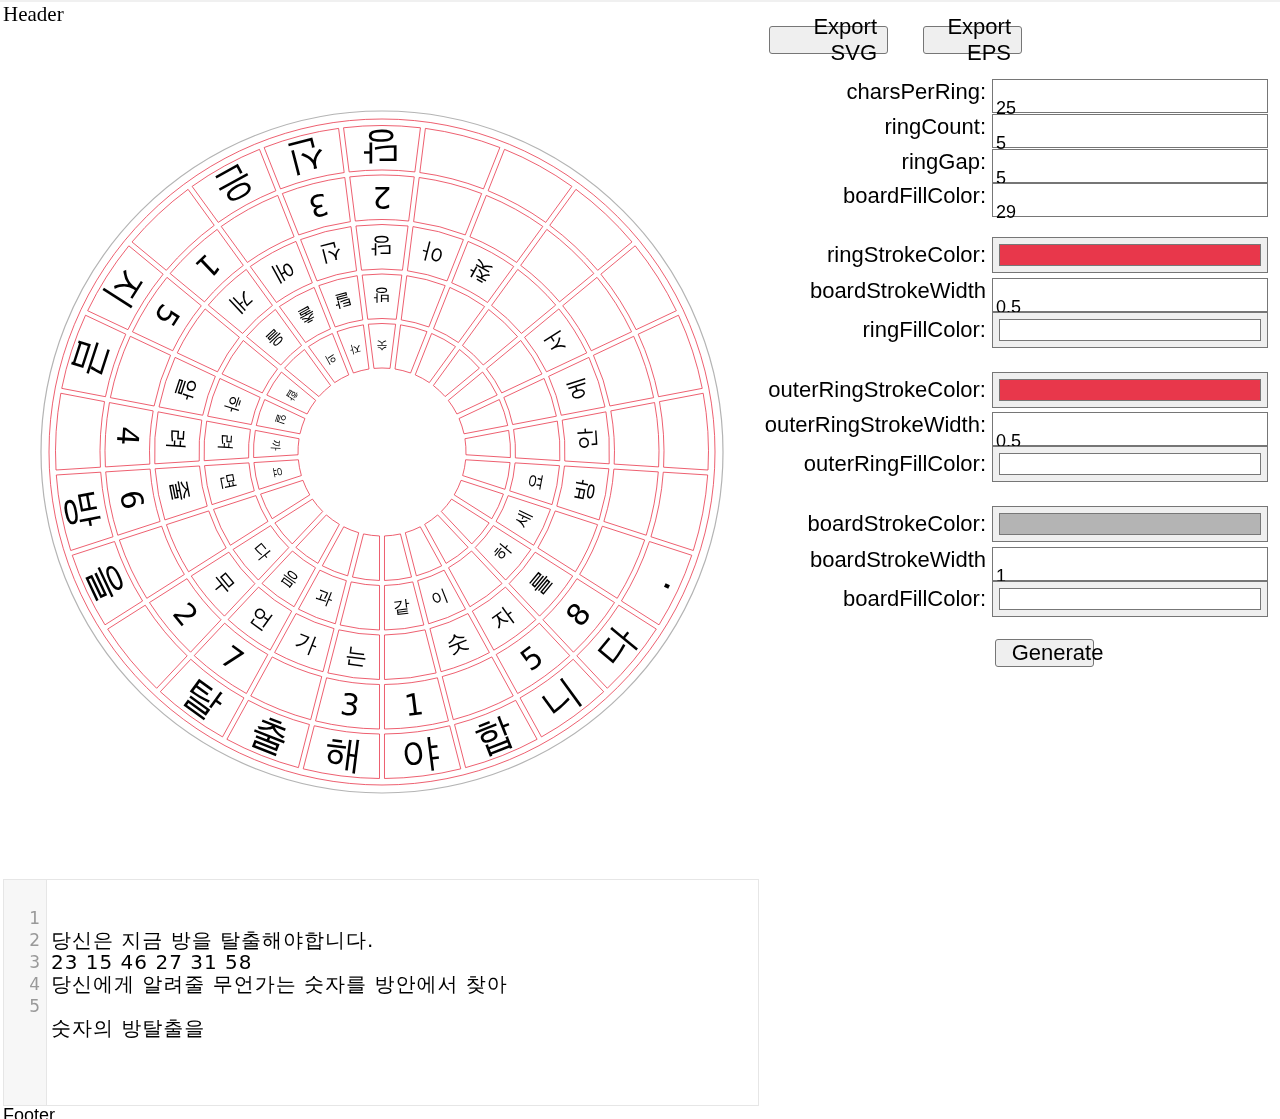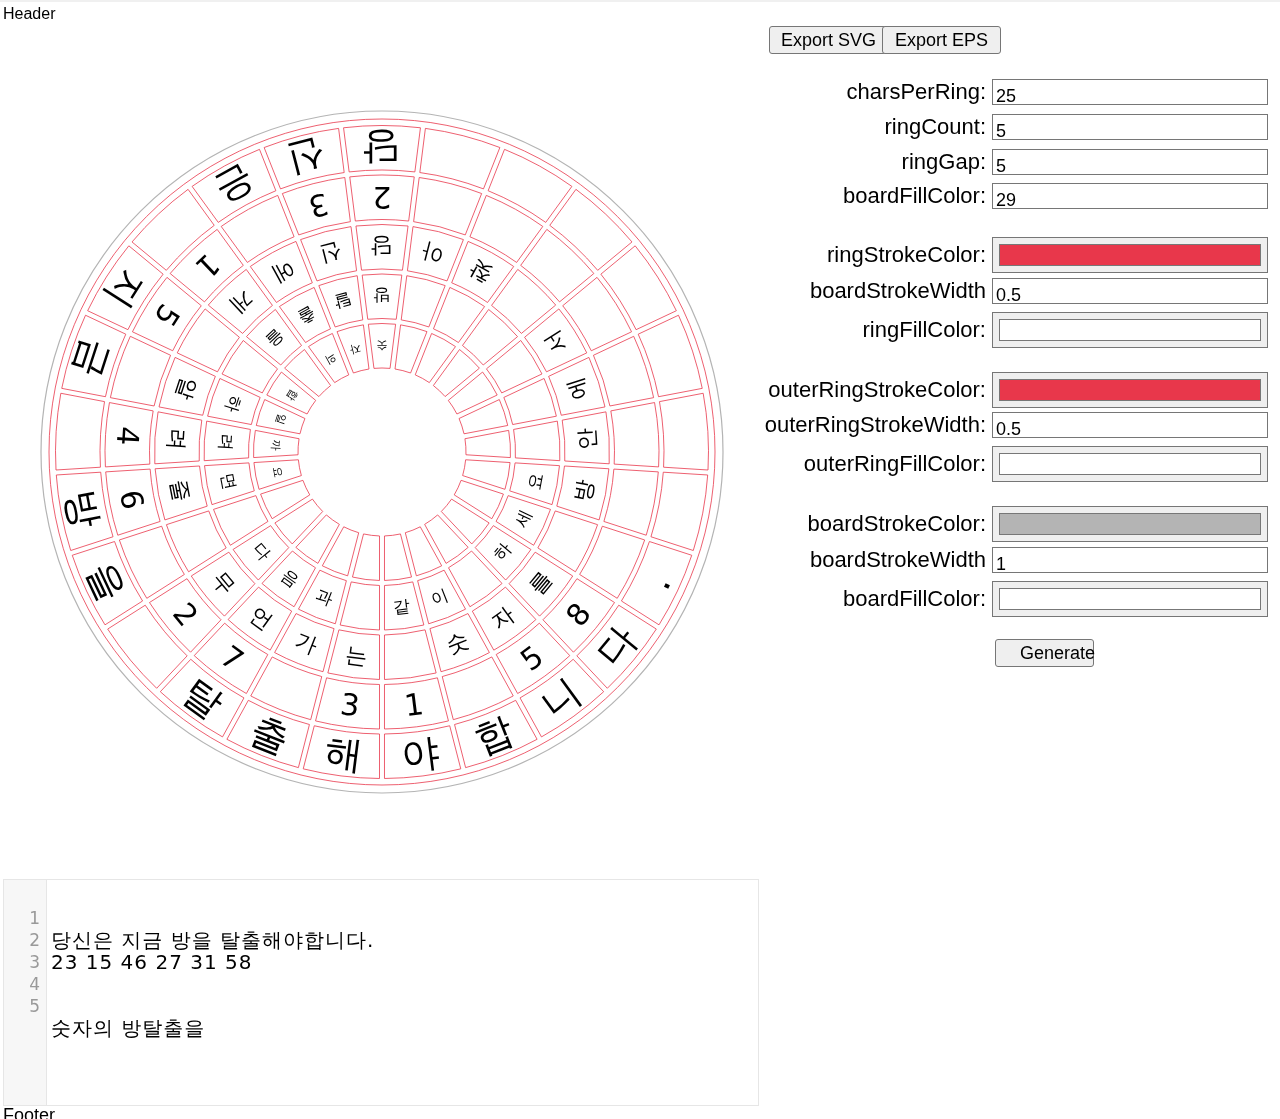--- a/index.html
+++ b/index.html
@@ -1,37 +1,37 @@
 <!DOCTYPE html>
 <html><head>
 <meta charset="utf-8">
 <style>
   html, body { margin:0; padding:0; background:#ffffff; }
   body { width:1280px; height:1119px; position:relative; overflow:hidden;
          font-family:"Liberation Sans", sans-serif; color:#000; }
   .top-rule { position:absolute; left:0; top:0; width:1280px; height:2px; background:#f0f0f0; }
-  .header-label { position:absolute; left:3px; top:3px; font-size:16px; line-height:22px; }
+  .header-label { position:absolute; left:3px; top:3px; font-size:21px; line-height:22px;font-family:Liberation Serif, serif; }
   .footer-label { position:absolute; left:3px; top:1104px; font-size:18px; line-height:22px; }
 
   .board-wrap { position:absolute; left:0; top:0; width:770px; height:870px; }
   .board-svg { position:absolute; left:0; top:0; }
 
   .btn { position:absolute; height:28px; padding:0 10px; box-sizing:border-box;
          background:#efefef; border:1px solid #767676; border-radius:3px;
-         font-family:"Liberation Sans", sans-serif; font-size:18px; color:#000;
+         font-family:"Liberation Sans", sans-serif; font-size:22px; color:#000;
          display:flex; align-items:center; justify-content:center; cursor:pointer;text-align:right; }
   .btn-export-svg { left:769px; top:26px; width:119px; }
-  .btn-export-eps { left:882px; top:26px; width:119px; }
+  .btn-export-eps { left:923px; top:26px; width:99px; }
   .btn-generate { left:995px; top:639px; width:99px;padding-left:36px; }
 
   .field-row { position:absolute; left:760px; width:510px; height:28px; }
   .field-label { position:absolute; right:284px; top:0; height:28px; line-height:28px;
                  font-size:22px; white-space:nowrap; text-align:left; }
   .text-input { position:absolute; left:232px; top:1px; width:276px; height:26px; box-sizing:border-box;
-                border:1px solid #767676; background:#fff; padding:4px 3px;
+                border:1px solid #767676; background:#fff; padding:16px 3px;
                 font-family:"Liberation Sans", sans-serif; font-size:18px; line-height:24px; color:#000; }
   .color-input { position:absolute; left:232px; top:-4px; width:276px; height:36px; box-sizing:border-box;
                  border:1px solid #767676; background:#efefef; padding:6px; }
   .color-swatch { width:100%; height:100%; box-sizing:border-box; border:1px solid #777; }
 
   .editor { position:absolute; left:3px; top:879px; width:756px; height:227px; box-sizing:border-box;
             border:1px solid #e6e6e6; background:#fff; }
   .gutter { position:absolute; left:0; top:0; width:42px; height:100%; background:#f7f7f7;
             border-right:1px solid #e6e6e6; }
   .line { position:absolute; left:0; height:22px; line-height:22px; font-size:18px; white-space:pre; }
@@ -334,20 +334,21 @@
   <div class="line" style="top:5px;width:100%">
     <span class="line-no">1</span>
     <span class="line-text">당신은 지금 방을 탈출해야합니다.</span>
   </div>
   <div class="line" style="top:27px;width:100%">
     <span class="line-no">2</span>
     <span class="line-text">23 15 46 27 31 58</span>
   </div>
   <div class="line" style="top:49px;width:100%">
     <span class="line-no">3</span>
+    <span class="line-text">당신에게 알려줄 무언가는 숫자를 방안에서 찾아</span>
   </div>
   <div class="line" style="top:71px;width:100%">
     <span class="line-no">4</span>
   </div>
   <div class="line" style="top:93px;width:100%">
     <span class="line-no">5</span>
     <span class="line-text">숫자의 방탈출을</span>
   </div>
 </div>
 

